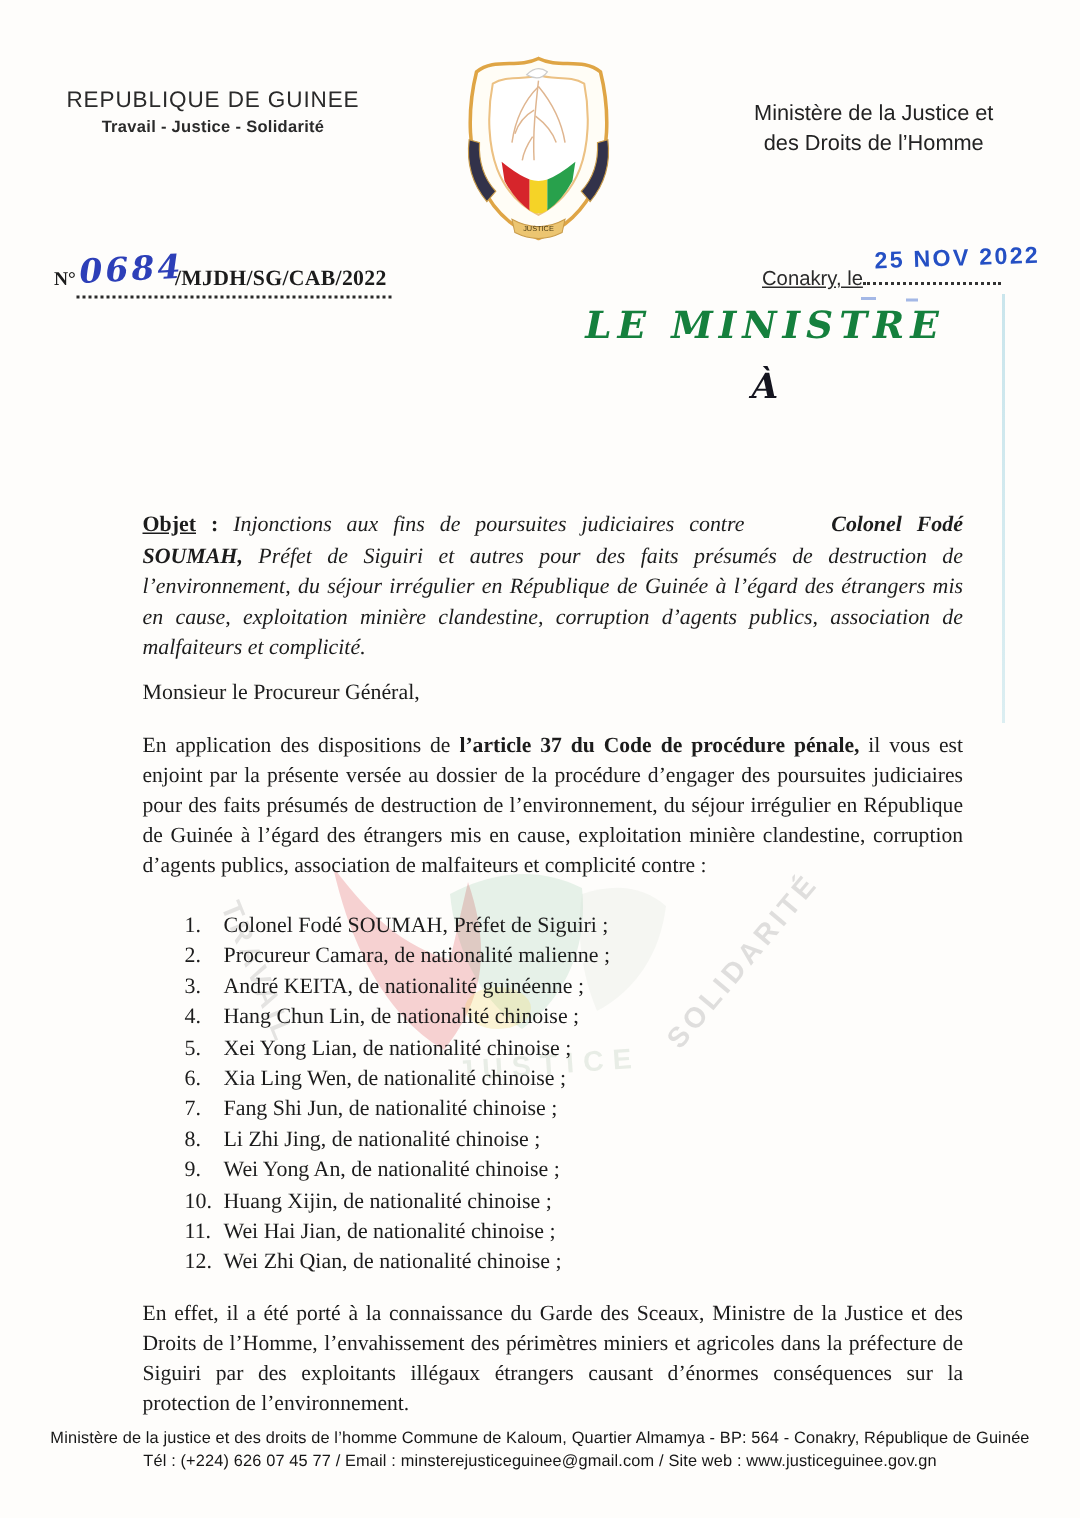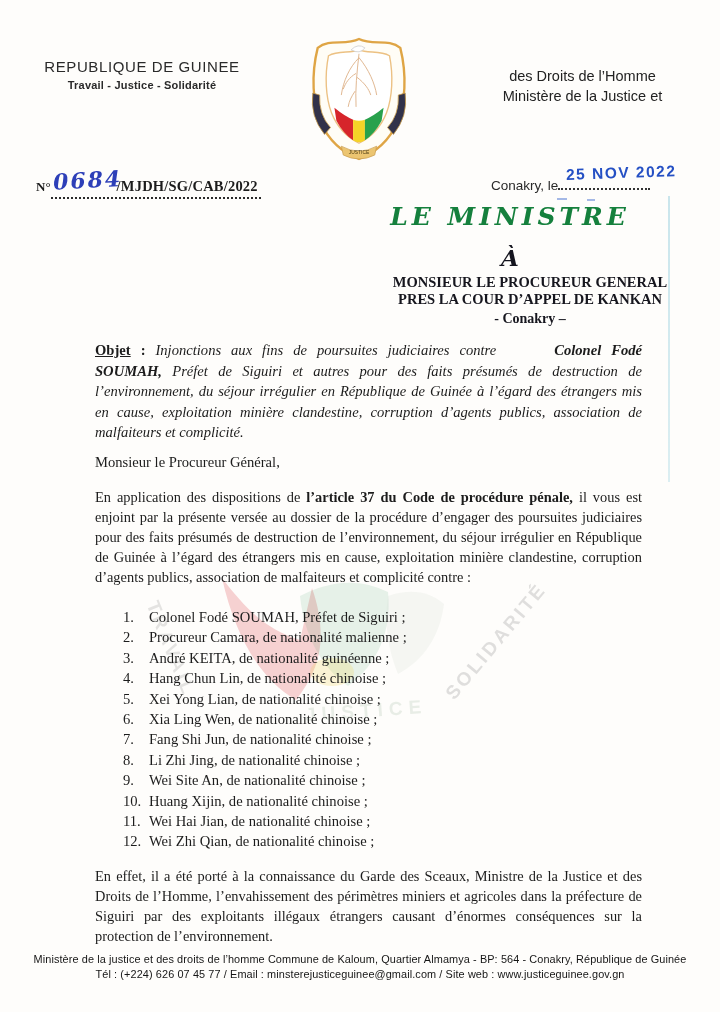--- a/index.html
+++ b/index.html
@@ -24,22 +24,22 @@
 
   
   .ref { position:absolute; left:36px; top:170px; font-size:14px; white-space:nowrap; }
   .ref-no { font-weight:700; font-size:13px; }
   .ref-dotted { display:inline-block; border-bottom:2px dotted #2a2a2a; padding:0 3px 1px 2px; }
   .ref-hand { display:inline-block; width:64px; position:relative; top:-3px;
     font-family:"DejaVu Serif", serif; font-style:italic; font-weight:700;
     color:#2d3fb8; font-size:22px; letter-spacing:2px; transform:rotate(-3deg); }
   .ref-suffix { font-weight:700; font-size:14.5px; letter-spacing:0.2px; }
 
-  .dateline { position:absolute; left:491px; top:176px; font-family:"Liberation Sans", sans-serif;
-    font-size:13.5px; color:#2a2a2a; white-space:nowrap; }
+  .dateline { position:absolute; left:508px; top:176px; font-family:"Liberation Sans", sans-serif;
+    font-size:13.5px; color:#2a2a2a; white-space:nowrap;text-decoration:underline; }
   .date-dots { display:inline-block; width:92px; border-bottom:2px dotted #333; position:relative; height:14px; vertical-align:baseline; }
   .date-stamp { position:absolute; left:8px; top:-12px; color:#2550c4;
     font-family:"Liberation Sans", sans-serif; font-weight:700; font-size:15.5px;
     letter-spacing:1.5px; white-space:nowrap; transform:rotate(-2deg); }
   .stamp-mark { position:absolute; background:#5a7fd6; opacity:0.55; }
   .blue-vline { position:absolute; left:668px; top:196px; width:1.5px; height:286px;
     background:linear-gradient(#9fd2e0, #bfe2ea); opacity:0.55; }
 
   
   .minister { position:absolute; left:300px; right:0; top:202px; text-align:center;
@@ -130,43 +130,38 @@
       <path d="M66,87 Q74,84 85,75 L83,88 Q76,101 66,108 Z" fill="#28a14c"></path>
 
       <path d="M13,60 Q10,84 25,102 L31,95 Q19,82 20,62 Z" fill="#32324a" stroke="#c89b4a" stroke-width="0.8"></path>
       <path d="M107,60 Q110,84 95,102 L89,95 Q101,82 100,62 Z" fill="#32324a" stroke="#c89b4a" stroke-width="0.8"></path>
 
       <path d="M42,114 Q60,124 78,114 L76,123 Q60,131 44,123 Z" fill="#ecc571" stroke="#c89b4a" stroke-width="0.7"></path>
       <text x="60" y="122" text-anchor="middle" font-size="5" fill="#4a3a12" font-family="Liberation Sans, sans-serif">JUSTICE</text>
     </svg>
 
     <div class="hdr-right">
+      <div>Ministère de la Justice et</div>
       <div>des Droits de l’Homme</div>
-      <div>Ministère de la Justice et</div>
     </div>
 
     <div class="ref">
       <span class="ref-no">N°</span><span class="ref-dotted"><span class="ref-hand">0684</span><span class="ref-suffix">/MJDH/SG/CAB/2022</span></span>
     </div>
 
     <div class="dateline">
       <span>Conakry, le</span><span class="date-dots"><span class="date-stamp">25 NOV 2022</span></span>
       <span class="stamp-mark" style="left:66px; top:22px; width:10px; height:2px;"></span>
       <span class="stamp-mark" style="left:96px; top:23px; width:8px; height:2px;"></span>
     </div>
     <div class="blue-vline"></div>
 
     <div class="minister">LE MINISTRE</div>
     <div class="a-script">À</div>
 
-    <div class="addressee">
-      <div>MONSIEUR LE PROCUREUR GENERAL</div>
-      <div>PRES LA COUR D’APPEL DE KANKAN</div>
-      <div class="city">- Conakry –</div>
-    </div>
 
     <p class="subject"><span class="lbl">Objet</span><span class="colon"> : </span><span>Injonctions aux fins de poursuites judiciaires contre </span><b>Colonel Fodé SOUMAH,</b><span> Préfet de Siguiri et autres pour des faits présumés de destruction de l’environnement, du séjour irrégulier en République de Guinée à l’égard des étrangers mis en cause, exploitation minière clandestine, corruption d’agents publics, association de malfaiteurs et complicité.</span></p>
 
     <p class="salutation">Monsieur le Procureur Général,</p>
 
     <p class="para1"><span>En application des dispositions de </span><b>l’article 37 du Code de procédure pénale,</b><span> il vous est enjoint par la présente versée au dossier de la procédure d’engager des poursuites judiciaires pour des faits présumés de destruction de l’environnement, du séjour irrégulier en République de Guinée à l’égard des étrangers mis en cause, exploitation minière clandestine, corruption d’agents publics, association de malfaiteurs et complicité contre :</span></p>
 
     <div class="accused">
       <div class="row">
           <span class="num">1.</span>
@@ -195,21 +190,21 @@
       <div class="row">
           <span class="num">7.</span>
           <span><span class="nm">Fang Shi Jun,</span><span> de nationalité chinoise ;</span></span>
         </div>
       <div class="row">
           <span class="num">8.</span>
           <span><span class="nm">Li Zhi Jing</span><span>, de nationalité chinoise ;</span></span>
         </div>
       <div class="row">
           <span class="num">9.</span>
-          <span><span class="nm">Wei Site An</span><span>, de nationalité chinoise ;</span></span>
+          <span><span class="nm">Wei Yong An</span><span>, de nationalité chinoise ;</span></span>
         </div>
       <div class="row">
           <span class="num">10.</span>
           <span><span class="nm">Huang Xijin</span><span>, de nationalité chinoise ;</span></span>
         </div>
       <div class="row">
           <span class="num">11.</span>
           <span><span class="nm">Wei Hai Jian</span><span>, de nationalité chinoise ;</span></span>
         </div>
       <div class="row">

